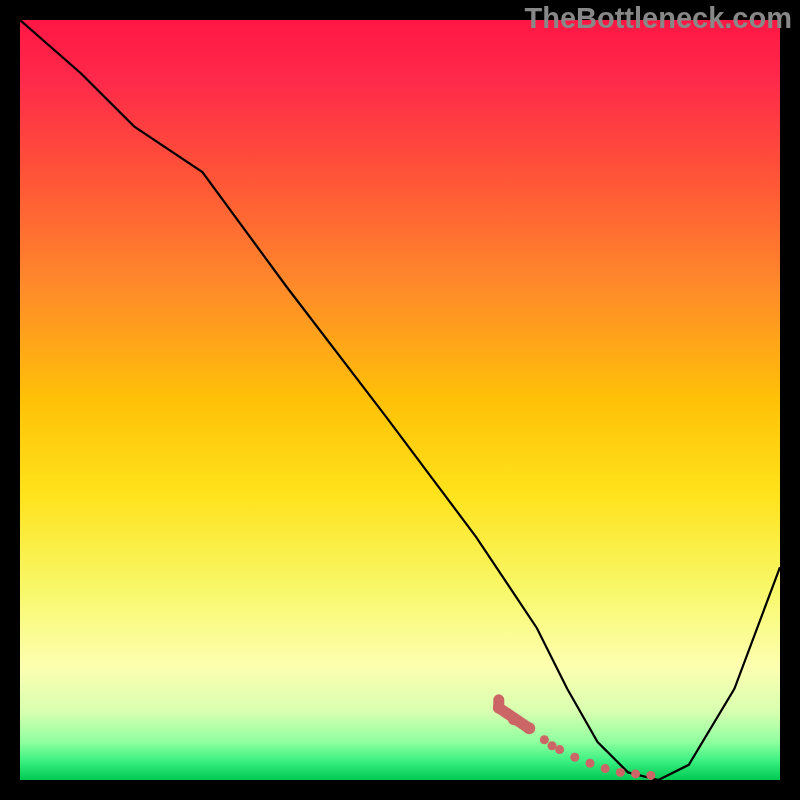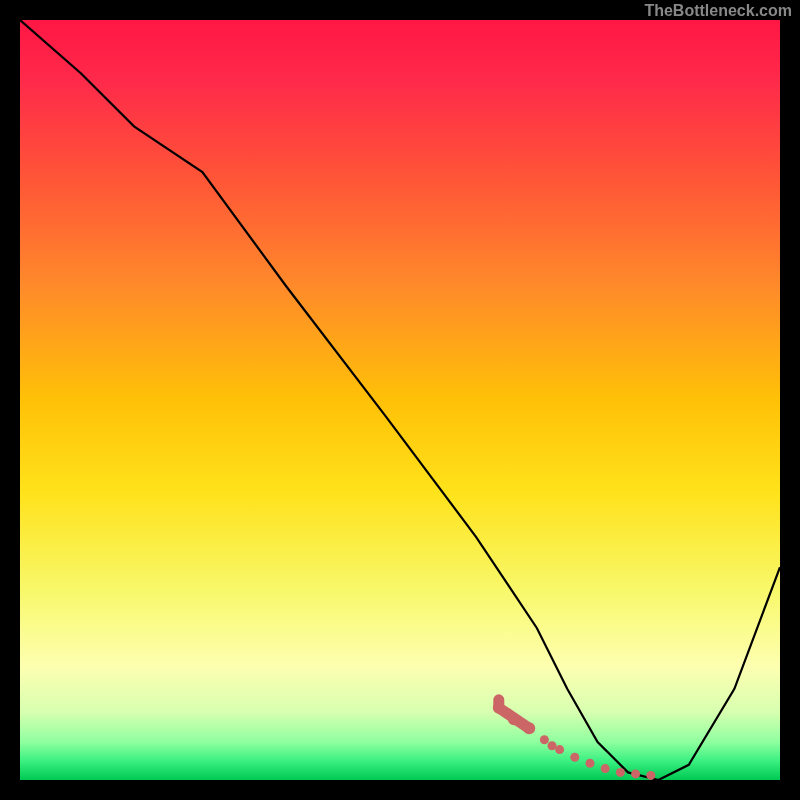--- a/index.html
+++ b/index.html
@@ -9,21 +9,21 @@
     background: #000;
     position: relative;
     overflow: hidden;
     font-family: Arial, sans-serif;
   }
   .watermark {
     position: absolute;
     top: 2px;
     right: 8px;
     color: #888;
-    font-size: 16px;
+    font-size: 29px;
     font-weight: bold;
     z-index: 10;
   }
   .plot-area {
     position: absolute;
     left: 20px;
     top: 20px;
     width: 760px;
     height: 760px;
   }

